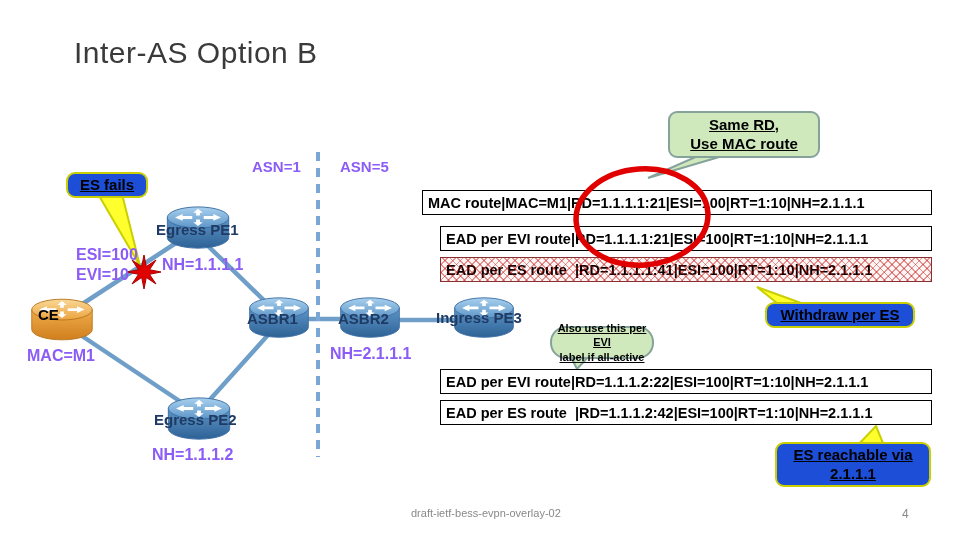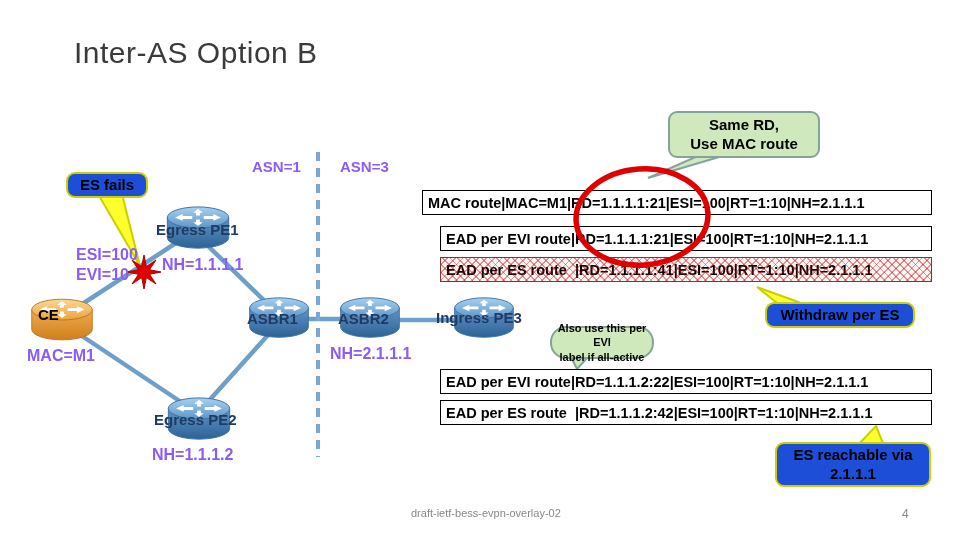--- a/index.html
+++ b/index.html
@@ -14,21 +14,21 @@
   .lbl{position:absolute;font-weight:bold;font-size:15px;color:#8b5cf6;white-space:nowrap;}
   .lbl.big{font-size:16px;}
   .node-label{position:absolute;font-weight:bold;font-size:15px;color:#1f3a63;text-align:left;white-space:nowrap;}
   .router{position:absolute;}
   .route-box{position:absolute;height:25px;background:#fff;border:1.6px solid #000;display:flex;align-items:center;padding:0 5px;box-sizing:border-box;font-weight:bold;font-size:14.5px;color:#000;}
   .route-box span{white-space:pre;}
   .route-box.hatched{border-color:#8b3030;background:#fdf4f4;}
   .route-box.hatched::after{content:"";position:absolute;inset:0;pointer-events:none;
     background:repeating-linear-gradient(45deg,rgba(192,0,0,.40) 0 1.3px,transparent 1.3px 5.5px),
                repeating-linear-gradient(-45deg,rgba(192,0,0,.40) 0 1.3px,transparent 1.3px 5.5px);}
-  .callout{position:absolute;box-sizing:border-box;text-align:center;font-weight:bold;color:#000;border-radius:9px;display:flex;flex-direction:column;justify-content:center;line-height:1.25;}
+  .callout{position:absolute;box-sizing:border-box;text-align:center;font-weight:bold;color:#000;border-radius:9px;display:flex;flex-direction:column;justify-content:center;line-height:1.25;text-decoration:underline;}
   .callout.yellow{background:#1d4ed8;border:2.5px solid #c9cf00;font-size:15px;}
   .callout.green{background:#cfe8bc;border:2px solid #86a39b;font-size:15px;}
   .callout.green.small{font-size:11px;font-weight:bold;line-height:1.3;border-radius:16px;}
   .footer{position:absolute;left:0;top:507px;width:960px;font-size:11px;color:#898989;}
   .footer .doc{position:absolute;left:411px;top:0;}
   .footer .page{position:absolute;left:902px;top:0;font-size:12px;}
 </style>
 </head>
 <body>
 
@@ -89,21 +89,21 @@
     <polygon points="782,307 812,307 757,287" fill="#ffff2e" stroke="#c9cf00" stroke-width="2"></polygon>
     <polygon points="855,448 885,448 876,426" fill="#ffff2e" stroke="#c9cf00" stroke-width="2"></polygon>
     <polygon points="570,355 590,355 577,369" fill="#cfe8bc" stroke="#86a39b" stroke-width="2"></polygon>
     <polygon fill="#e00000" stroke="#a80000" points="161,272 149.5,269.7 156,260 146.3,266.5 144,255 141.7,266.5 132,260 138.5,269.7 127,272 138.5,274.3 132,284 141.7,277.5 144,289 146.3,277.5 156,284 149.5,274.3"></polygon>
   </svg>
 
   <div class="content">
     <div class="title">Inter-AS Option B</div>
 
     <div class="lbl" style="left:252px;top:158px">ASN=1</div>
-    <div class="lbl" style="left:340px;top:158px">ASN=3</div>
+    <div class="lbl" style="left:340px;top:158px">ASN=5</div>
 
     <svg class="router" style="left:163px;top:205px" width="70" height="46">
         <use href="#routerBlue"></use>
       </svg>
     <svg class="router" style="left:245px;top:296px" width="68" height="44">
         <use href="#routerBlue"></use>
       </svg>
     <svg class="router" style="left:336px;top:296px" width="68" height="44">
         <use href="#routerBlue"></use>
       </svg>

